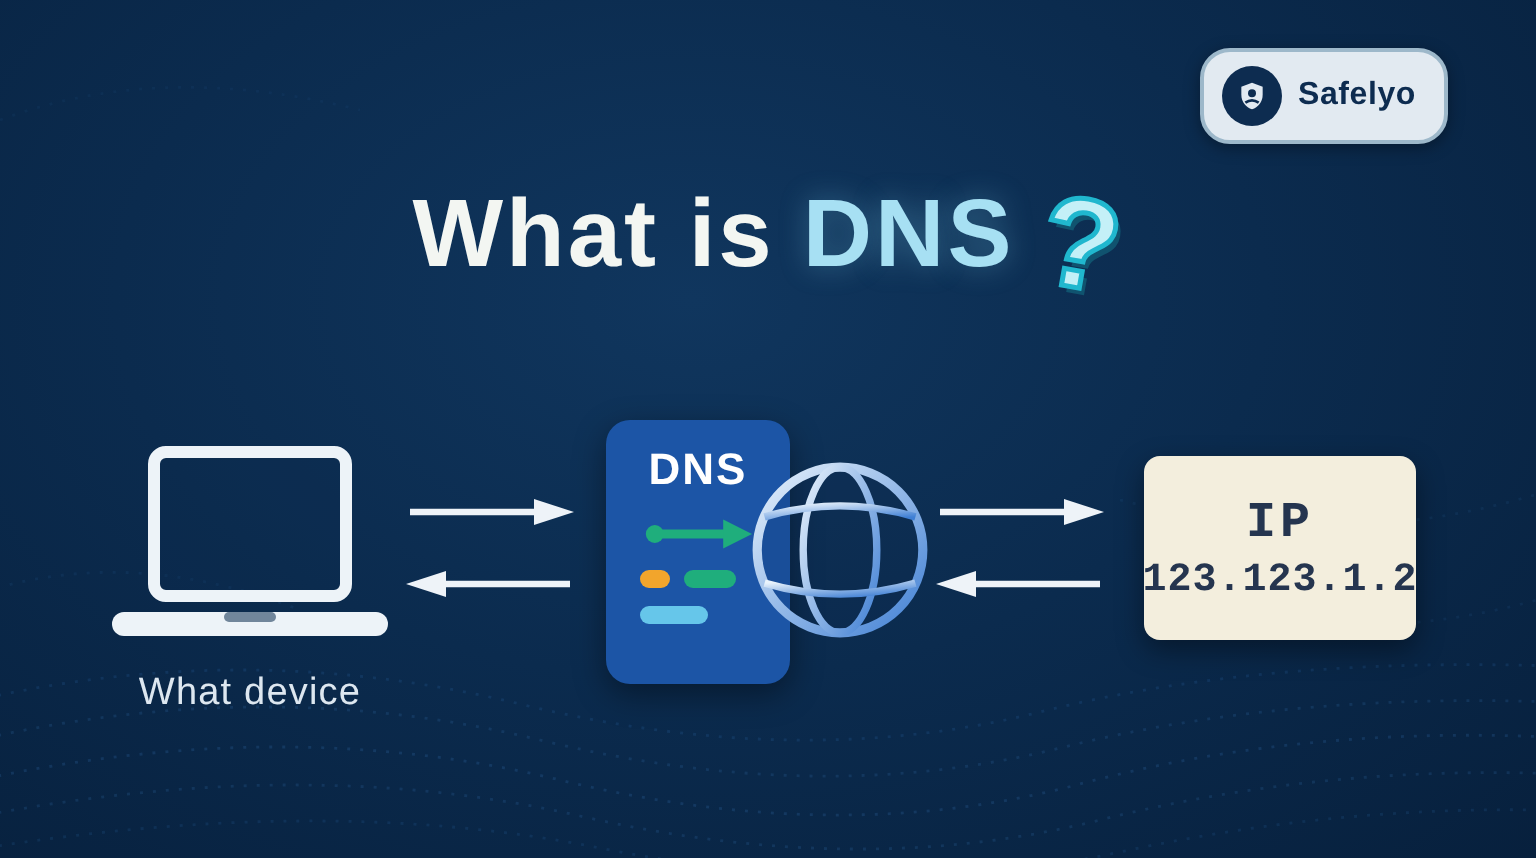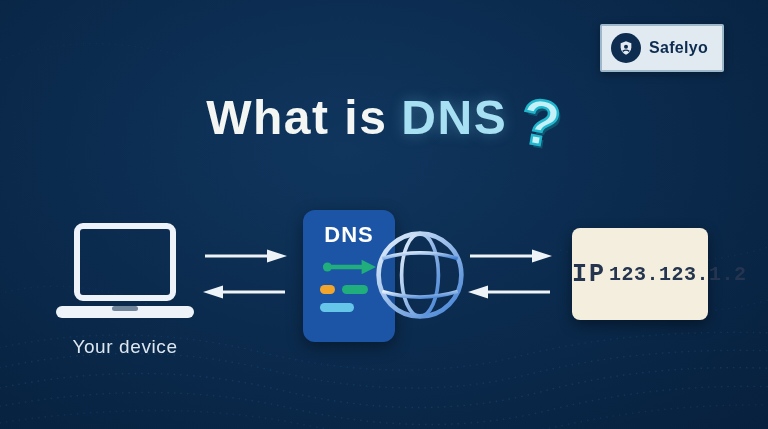--- a/index.html
+++ b/index.html
@@ -17,21 +17,21 @@
   
   .waves { position: absolute; inset: 0; width: 768px; height: 429px; pointer-events: none; }
 
   
   .logo {
     position: absolute; top: 24px; right: 44px; height: 48px;
     display: flex; align-items: center; gap: 8px;
     padding: 0 14px 0 9px;
     background: #e2eaf1;
     border: 2px solid #9db8ca;
-    border-radius: 2px;
+    border-radius: 15px;
     box-shadow: 0 2px 8px rgba(0,0,0,.35);
   }
   .logo-circle {
     width: 30px; height: 30px; border-radius: 50%;
     background: #0d2c50; display: flex; align-items: center; justify-content: center;
     flex: 0 0 auto;
   }
   .logo-text { font-weight: 700; color: #0d2c50; font-size: 16px; letter-spacing: .3px; }
 
   
@@ -76,21 +76,21 @@
   .bar.teal   { width: 26px; background: #1fae7c; }
   .bar.blue   { width: 34px; background: #66c6ea; }
 
   
   .globe { position: absolute; left: 374px; top: 229px; width: 92px; height: 92px; }
 
   
   .ip-box {
     position: absolute; left: 572px; top: 228px; width: 136px; height: 92px;
     background: #f3eedd; border-radius: 8px;
-    display: flex; flex-direction: row; align-items: center; 
+    display: flex; flex-direction: column; align-items: center; justify-content: center;
     gap: 3px; box-shadow: 0 5px 14px rgba(0,0,0,.4);
   }
   .ip-label {
     font-family: "Liberation Mono", monospace;
     font-size: 25px; font-weight: 700; color: #25354f; letter-spacing: 2px;
   }
   .ip-value {
     font-family: "Liberation Mono", monospace;
     font-size: 20px; font-weight: 600; color: #25354f; letter-spacing: .5px;
   }
@@ -128,21 +128,21 @@
   <div class="title">
     <span class="t-white">What is</span><span class="t-cyan">DNS</span><span class="qmark">?</span>
   </div>
 
   <div class="device">
     <svg class="laptop" viewBox="0 0 150 100">
       <rect x="27" y="4" width="96" height="72" rx="6" fill="rgba(11,43,78,0.25)" stroke="#edf3f8" stroke-width="6"></rect>
       <rect x="6" y="84" width="138" height="12" rx="6" fill="#edf3f8"></rect>
       <rect x="62" y="84" width="26" height="5" rx="2.5" fill="#0b2b4e" opacity="0.55"></rect>
     </svg>
-    <div class="device-label">Your device</div>
+    <div class="device-label">What device</div>
   </div>
 
   <div class="arrows a1">
     <svg class="arrow-svg" viewBox="0 0 84 14">
       <line x1="2" y1="7" x2="66" y2="7" stroke="#eef3f8" stroke-width="3.2"></line>
       <polygon points="64,0.5 84,7 64,13.5" fill="#eef3f8"></polygon>
     </svg>
     <svg class="arrow-svg" viewBox="0 0 84 14">
       <line x1="18" y1="7" x2="82" y2="7" stroke="#eef3f8" stroke-width="3.2"></line>
       <polygon points="20,0.5 0,7 20,13.5" fill="#eef3f8"></polygon>

